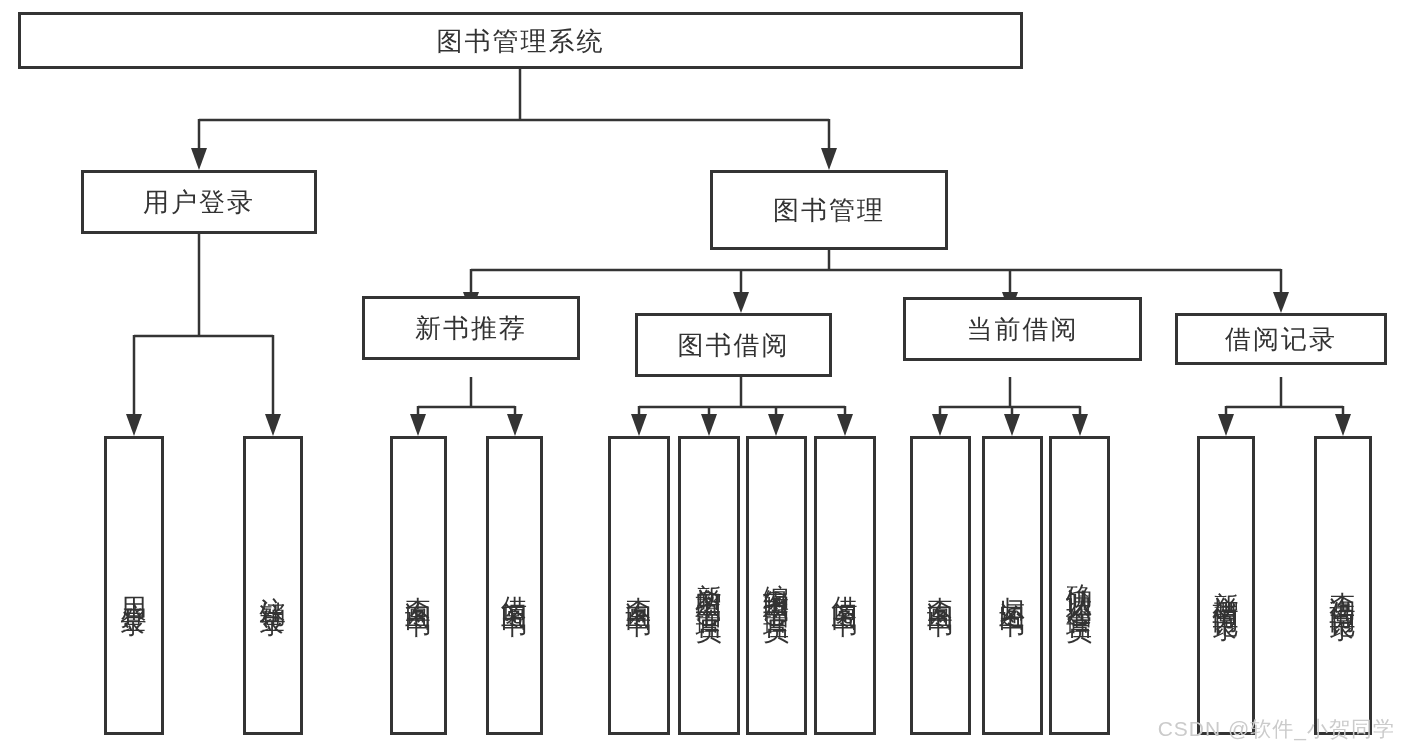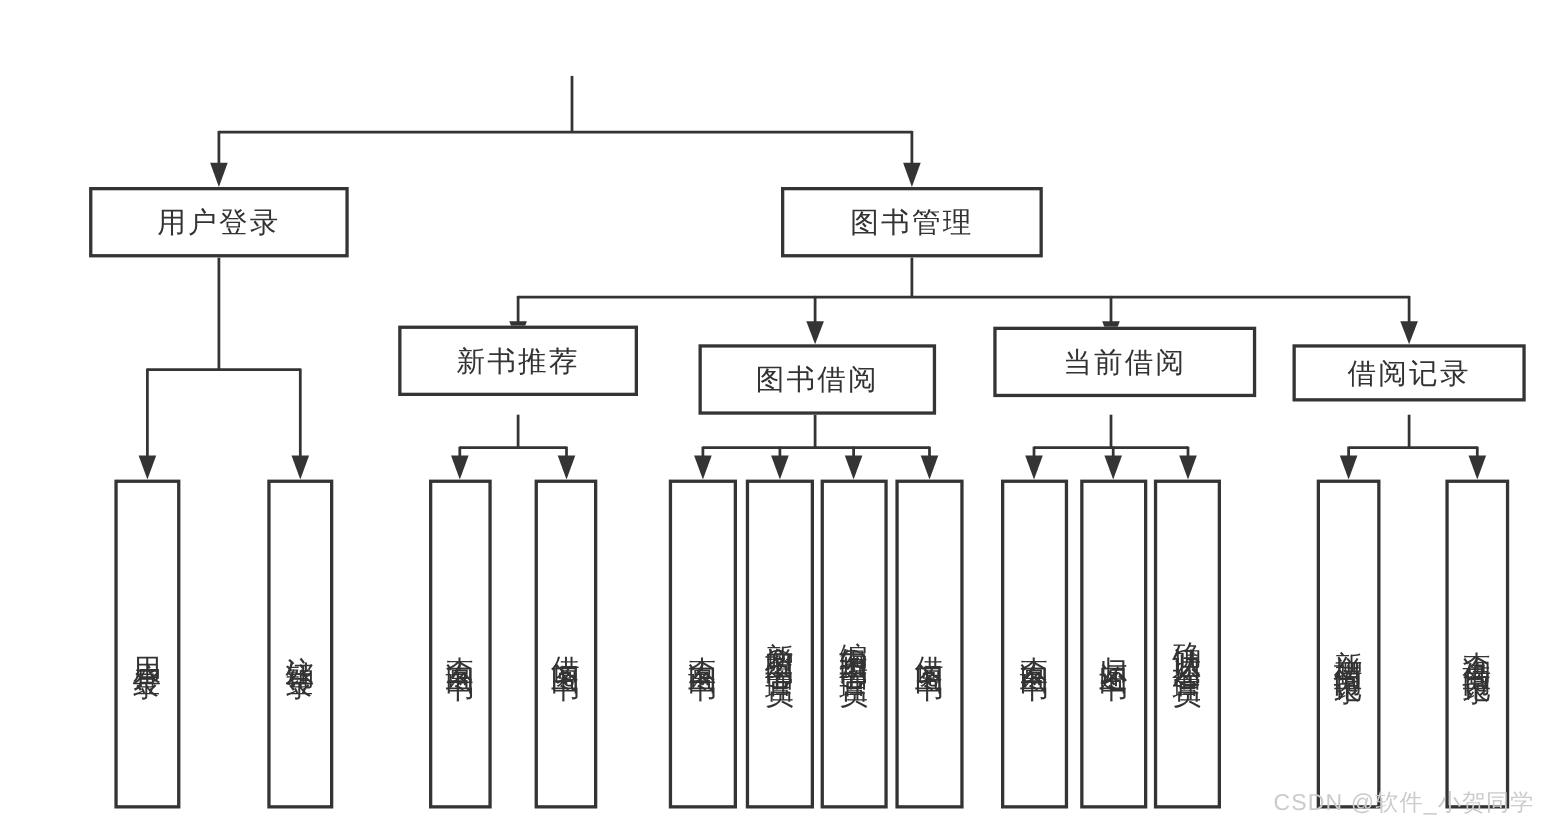--- a/index.html
+++ b/index.html
@@ -122,32 +122,35 @@
 
       <polygon points="932,414 948,414 940,436"></polygon>
       <polygon points="1004,414 1020,414 1012,436"></polygon>
       <polygon points="1072,414 1088,414 1080,436"></polygon>
 
       <polygon points="1218,414 1234,414 1226,436"></polygon>
       <polygon points="1335,414 1351,414 1343,436"></polygon>
     </g>
   </svg>
 
+  <div class="node" style="left:18px; top:12px; width:1005px; height:57px;">
+    <span>图书管理系统</span>
+  </div>
 
   <div class="node" style="left:81px; top:170px; width:236px; height:64px;">
     <span>用户登录</span>
   </div>
-  <div class="node" style="left:710px; top:170px; width:238px; height:64px;">
+  <div class="node" style="left:710px; top:170px; width:238px; height:80px;">
     <span>图书管理</span>
   </div>
 
   <div class="node" style="left:362px; top:296px; width:218px; height:64px;">
     <span>新书推荐</span>
   </div>
-  <div class="node" style="left:635px; top:313px; width:216px; height:64px;">
+  <div class="node" style="left:635px; top:313px; width:197px; height:64px;">
     <span>图书借阅</span>
   </div>
   <div class="node" style="left:903px; top:297px; width:239px; height:64px;">
     <span>当前借阅</span>
   </div>
   <div class="node" style="left:1175px; top:313px; width:212px; height:52px;">
     <span>借阅记录</span>
   </div>
 
   <div class="node leaf" style="left:104px; top:436px; width:60px; height:299px;">

